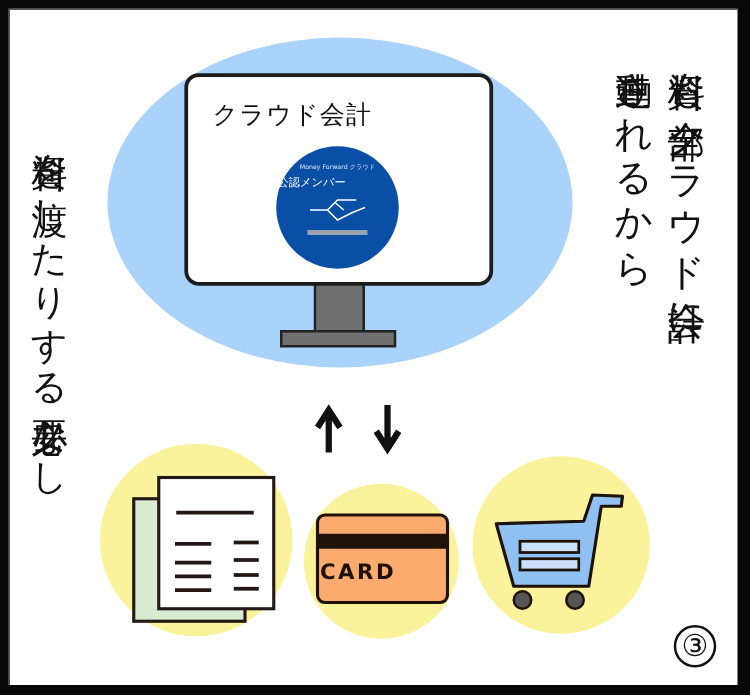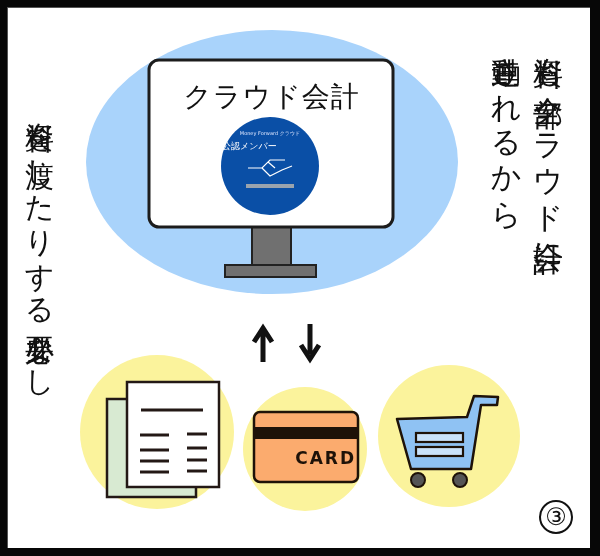--- a/index.html
+++ b/index.html
@@ -2,24 +2,24 @@
 <html><head>
 <meta charset="utf-8">
 <style>
   html, body { margin:0; padding:0; background:#fff; }
   body { width:600px; height:556px; position:relative; overflow:hidden; font-family:"DejaVu Sans", sans-serif; }
   .frame { position:absolute; left:0; top:0; width:600px; height:556px; background:#070707; }
   .panel { position:absolute; left:7px; top:7px; width:583px; height:541px; background:#fff; border-left:1px solid #555; border-top:1px solid #555; box-sizing:border-box; }
   .vtext { position:absolute; writing-mode:vertical-rl; font-family:"DejaVu Sans", sans-serif; color:#111; font-size:30px; line-height:38px; letter-spacing:1.5px; }
   svg { position:absolute; left:0; top:0; }
   .num { position:absolute; left:539px; top:500px; width:34px; height:34px; border:2px solid #111; border-radius:50%; box-sizing:border-box; text-align:center; font-size:24px; line-height:30px; color:#111; font-family:"DejaVu Sans", sans-serif; }
-  .mon-title { position:absolute; left:150px; top:78px; width:243px; text-align:center; font-size:28px; color:#111; letter-spacing:1px; }
+  .mon-title { position:absolute; left:150px; top:78px; width:243px; text-align:left; font-size:20px; color:#111; letter-spacing:1px;padding-left:20px; }
   .badge-text { position:absolute; left:222px; top:140px; width:96px; color:#fff; font-size:9px; }
   .badge-brand { position:absolute; left:222px; top:130px; width:96px; text-align:center; color:#dfe7ff; font-size:5px; }
-  .card-label { position:absolute; left:256px; top:448px; width:100px; text-align:right; font-size:17px; font-weight:bold; letter-spacing:2px; color:#1e1208; }
+  .card-label { position:absolute; left:256px; top:448px; width:100px; text-align:left; font-size:17px; font-weight:bold; letter-spacing:2px; color:#1e1208; }
 </style>
 </head>
 <body>
 
 <div class="frame"></div>
 <div class="panel"></div>
 
 <svg width="600" height="556" viewBox="0 0 600 556">
 
   <ellipse cx="272" cy="162" rx="186" ry="132" fill="#a9d3fb"></ellipse>

